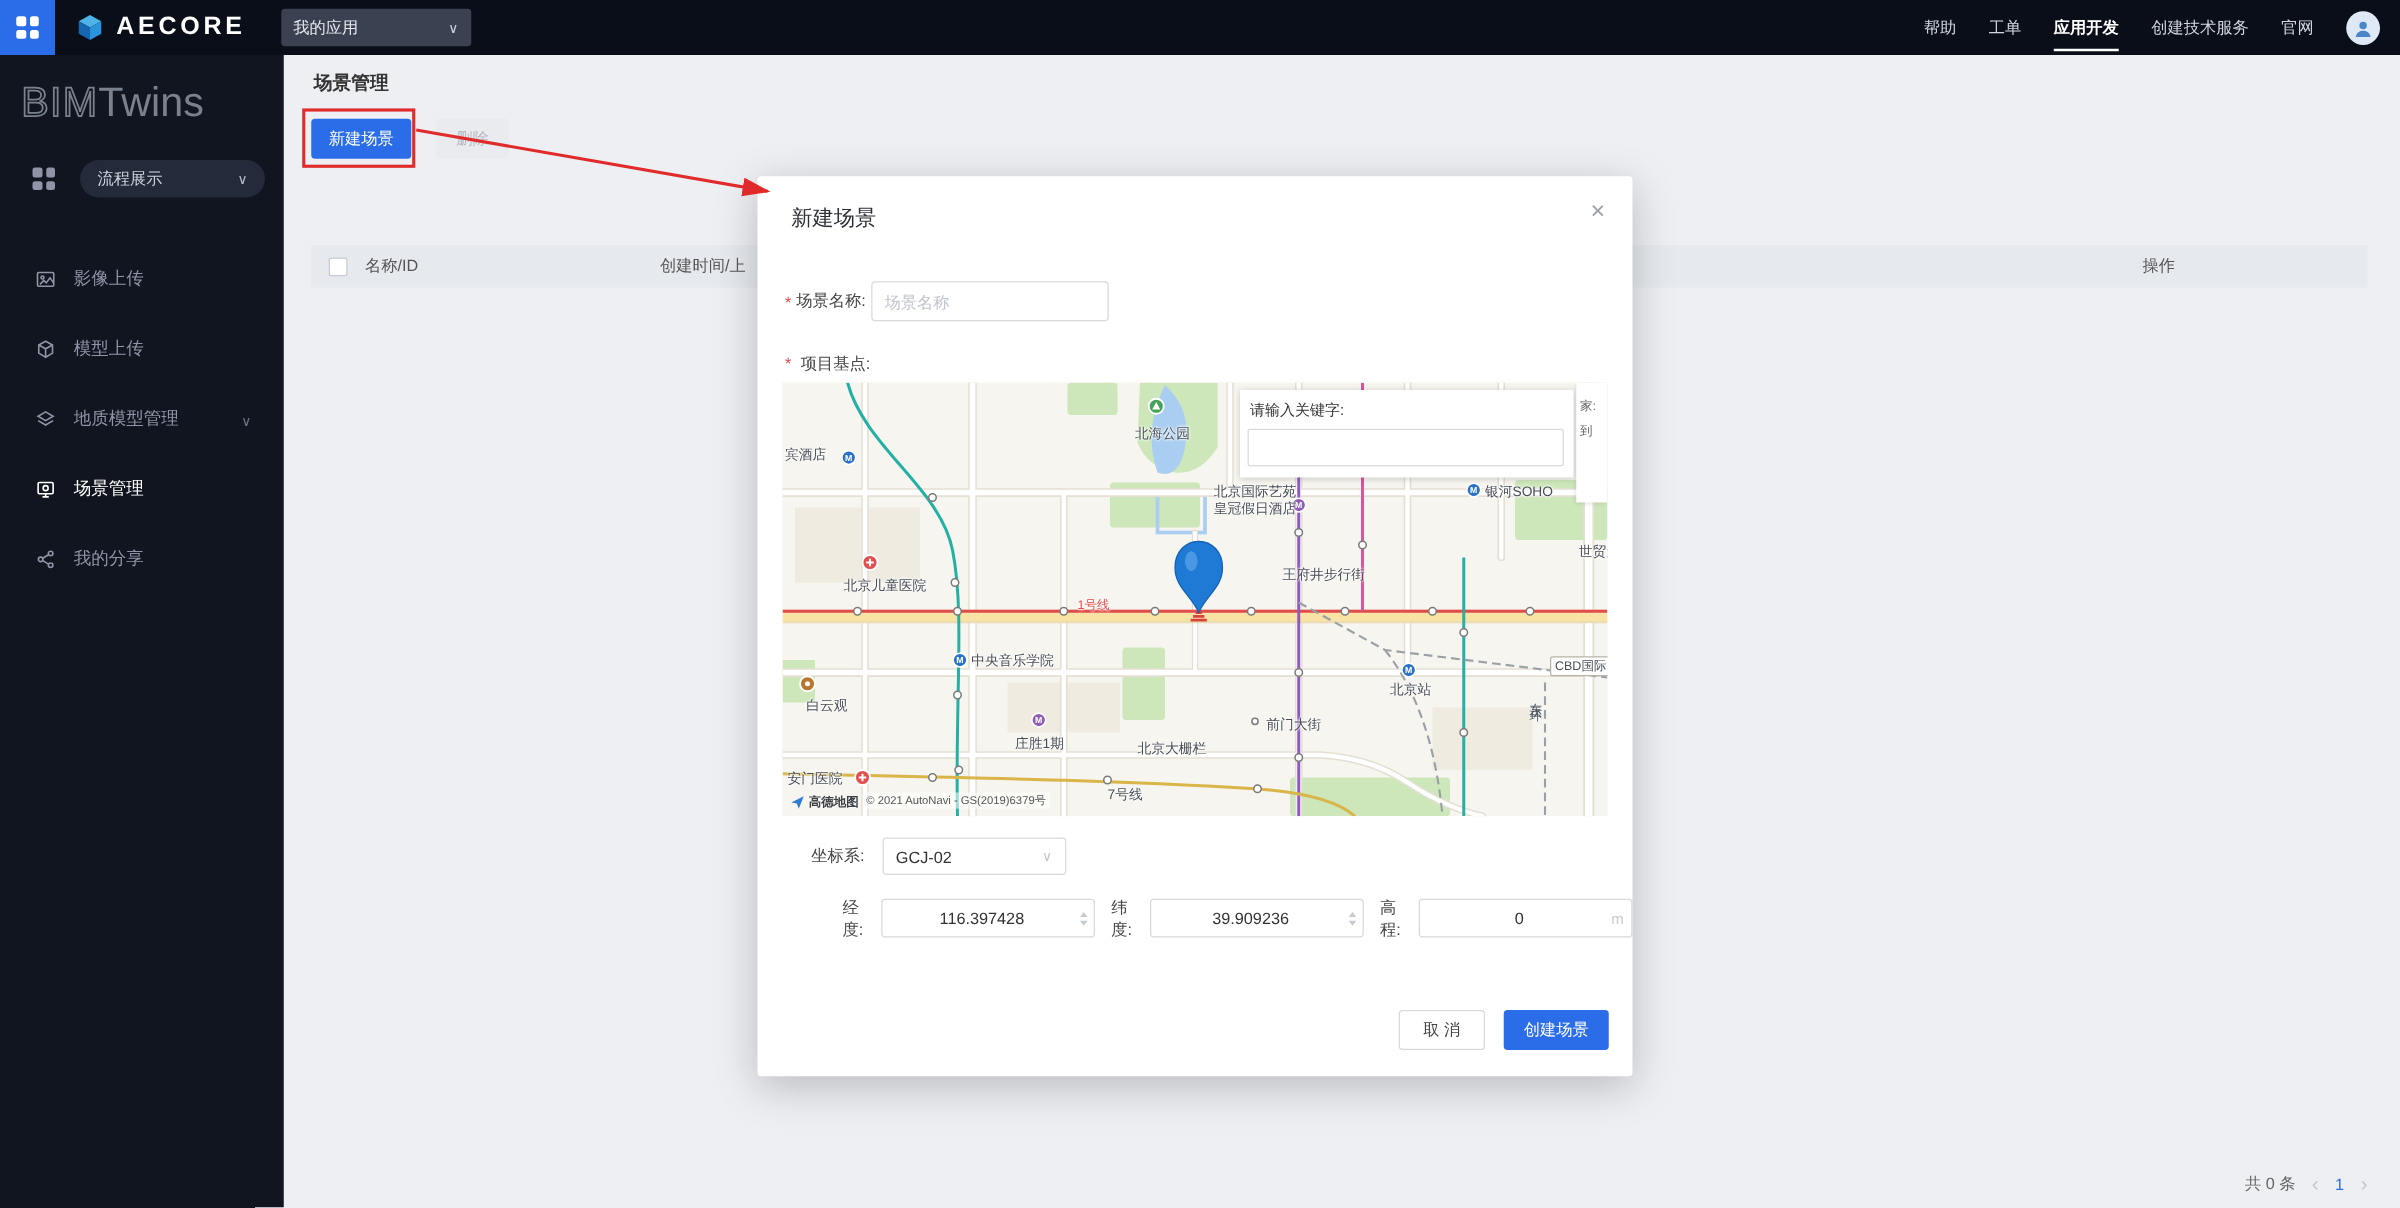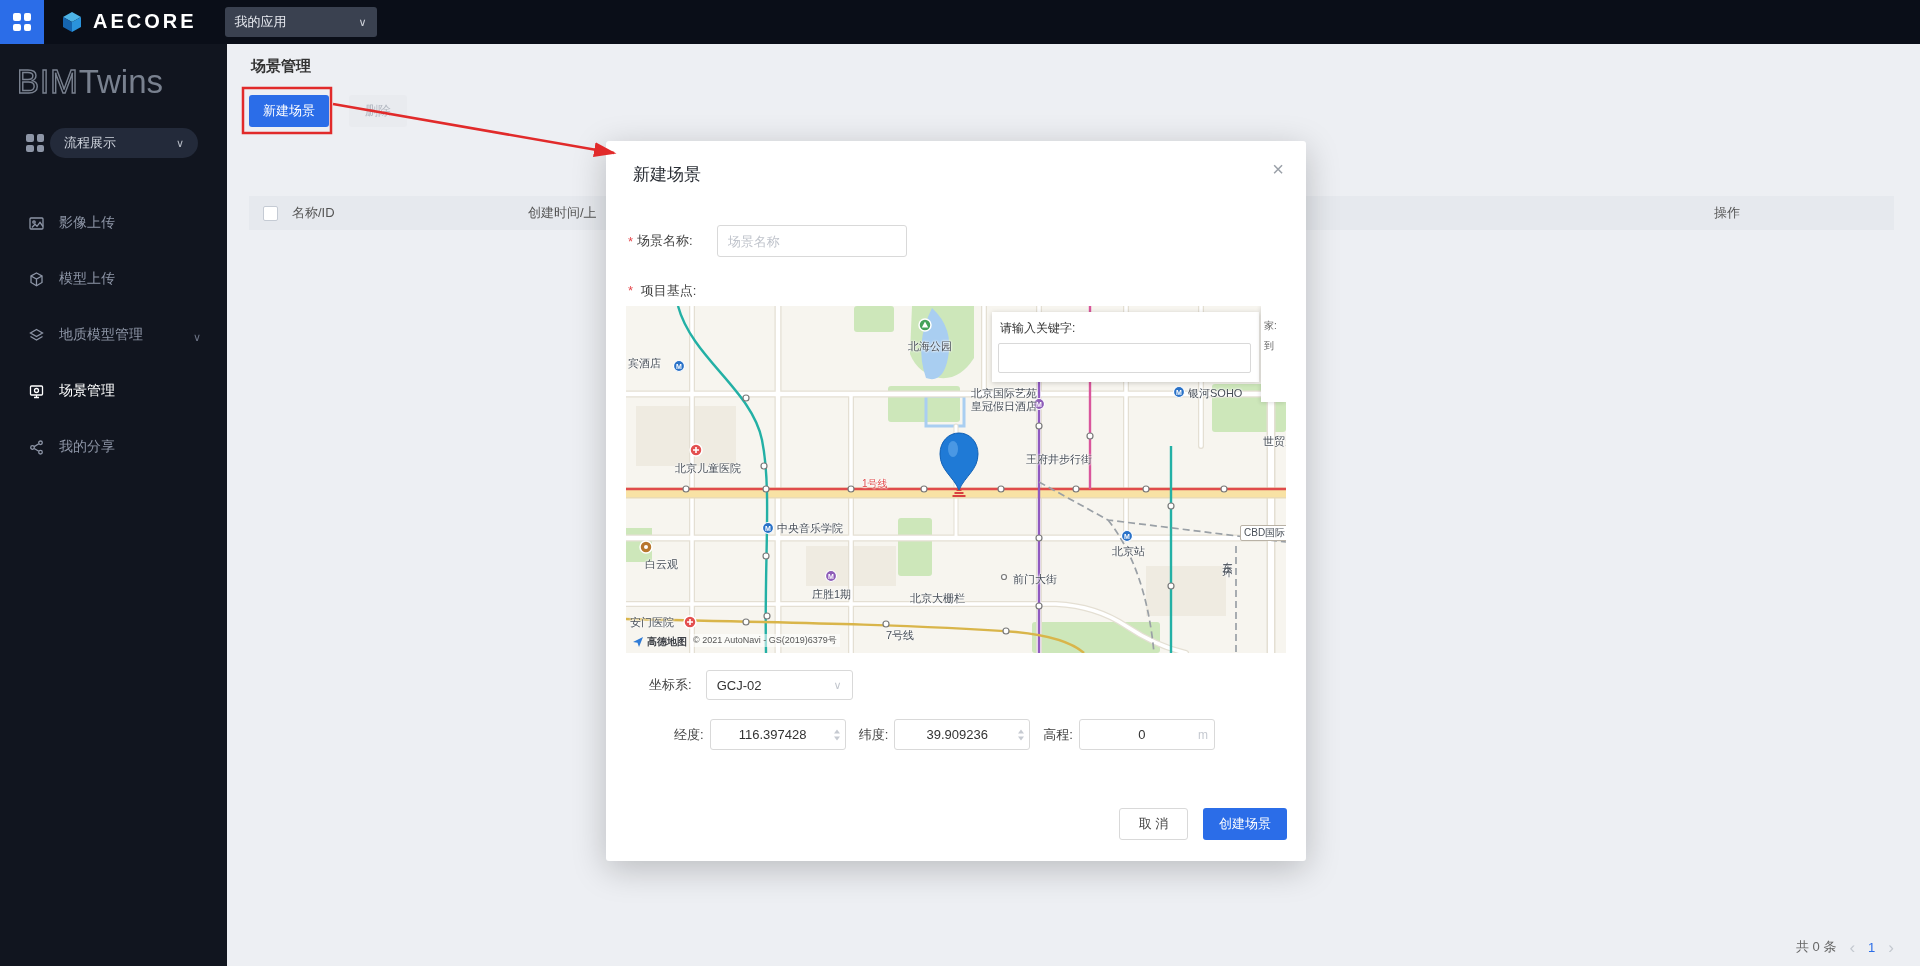--- a/index.html
+++ b/index.html
@@ -20,21 +20,21 @@
   .nav-item.active { color:#fff; font-weight:700; }
   .nav-item.active::after { content:""; position:absolute; left:0; right:0; bottom:3px; height:2px; background:#fff; }
   .avatar { width:27px; height:27px; border-radius:50%; background:#dfe9f6; display:grid; place-items:center; cursor:pointer; overflow:hidden; }
   .chev { font-size:11px; color:inherit; opacity:.85; }
 
   
   .sidebar { position:absolute; top:44px; left:0; width:227px; height:922px; background:#11151f; z-index:20; }
   .brand { padding:18px 0 0 17px; font-size:33px; line-height:40px; white-space:nowrap; }
   .brand .bim { font-weight:400; color:transparent; -webkit-text-stroke:1.4px #79818f; letter-spacing:1px; }
   .brand .twins { color:#79818f; }
-  .mode-row { display:flex; align-items:center; margin:26px 0 0 0; padding-left:26px; gap:6px; height:30px; }
+  .mode-row { display:flex; align-items:center; margin:26px 0 0 0; padding-left:26px; gap:20px; height:30px; }
   .mode-pill { width:148px; height:30px; border-radius:15px; background:#232a3a; color:#ced3dc; display:flex; align-items:center; justify-content:space-between; padding:0 14px; cursor:pointer; }
   .menu { list-style:none; margin-top:18px; }
   .menu li { height:56px; display:flex; align-items:flex-end; gap:14px; padding-left:28px; color:#8d95a6; font-size:14px; cursor:pointer; position:relative; }
   .menu li.active { color:#ffffff; }
   .menu li svg { flex:0 0 auto; }
   .menu .item-chev { position:absolute; right:26px; font-size:11px; color:#6d7486; }
 
   
   .main { position:absolute; left:227px; top:44px; width:1693px; height:922px; }
   .page-title { position:absolute; left:24px; top:13px; font-size:15px; font-weight:700; color:#333; }
@@ -56,21 +56,21 @@
   .pagination .arrow { color:#c3c8cf; font-size:17px; line-height:1; cursor:pointer; }
   .pagination .page-num { color:#2b6de8; cursor:pointer; }
 
   
   .modal { position:absolute; left:606px; top:141px; width:700px; height:720px; background:#fff; border-radius:3px; box-shadow:0 8px 34px rgba(0,0,0,.22); z-index:40; }
   .modal-title { position:absolute; left:27px; top:22px; font-size:17px; color:#2b2f36; }
   .modal-close { position:absolute; right:22px; top:18px; font-size:20px; color:#9aa0a8; cursor:pointer; line-height:1; }
   .req { color:#e5484d; margin-right:4px; }
   .lbl { color:#444; }
   .row-scene { position:absolute; left:22px; top:84px; height:32px; display:flex; align-items:center; }
-  .scene-input { margin-left:24px; width:190px; height:32px; border:1px solid #d9d9d9; border-radius:3px; padding:0 10px; font-size:13px; font-family:inherit; }
+  .scene-input { margin-left:4px; width:190px; height:32px; border:1px solid #d9d9d9; border-radius:3px; padding:0 10px; font-size:13px; font-family:inherit; }
   .scene-input::placeholder { color:#c0c4cc; }
   .row-base { position:absolute; left:22px; top:141px; }
 
   .map-wrap { position:absolute; left:20px; top:165px; width:660px; height:347px; overflow:hidden; background:#f7f5ef; cursor:grab; }
   .map-svg { position:absolute; inset:0; }
   .map-label { position:absolute; font-size:11px; color:#474e57; white-space:nowrap; z-index:3;
     text-shadow:0 0 2px #fff,0 0 2px #fff,0 0 3px #fff; }
   .map-label.red { color:#e04b4b; font-size:10px; }
   .map-label.vert { writing-mode:vertical-rl; letter-spacing:3px; font-size:10px; }
   .map-label.boxed { background:#fff; border:1px solid #b9b2a6; border-radius:2px; padding:0 3px; font-size:10px; text-shadow:none; }
@@ -81,21 +81,21 @@
   .kw-label { font-size:12px; color:#333; margin-left:2px; }
   .kw-input { margin-top:6px; width:253px; height:30px; border:1px solid #d9d9d9; border-radius:2px; font-family:inherit; padding:0 8px; }
   .edge-panel { position:absolute; left:635px; top:0; width:25px; height:96px; background:#fff; box-shadow:-1px 1px 4px rgba(0,0,0,.12); z-index:5; padding:10px 3px; font-size:10px; color:#666; line-height:20px; }
 
   .row-coordsys { position:absolute; left:43px; top:529px; height:30px; display:flex; align-items:center; }
   .select-box { margin-left:14px; width:147px; height:30px; border:1px solid #d9d9d9; border-radius:3px; display:flex; align-items:center; justify-content:space-between; padding:0 10px; color:#333; cursor:pointer; background:#fff; }
   .select-box .chev { color:#b7bcc4; }
   .row-coords { position:absolute; left:68px; top:578px; height:31px; display:flex; align-items:center; }
   .row-coords .lbl.gap { margin-left:13px; }
   .num-wrap { position:relative; margin-left:6px; }
-  .num-input { width:136px; height:31px; border:1px solid #d9d9d9; border-radius:3px; text-align:center; font-size:13px; color:#333; font-family:inherit; padding:0 18px 0 8px; }
+  .num-input { width:171px; height:31px; border:1px solid #d9d9d9; border-radius:3px; text-align:center; font-size:13px; color:#333; font-family:inherit; padding:0 18px 0 8px; }
   .spins { position:absolute; right:6px; top:50%; transform:translateY(-50%); display:flex; flex-direction:column; gap:3px; }
   .spins i { display:block; width:0; height:0; border-left:3.5px solid transparent; border-right:3.5px solid transparent; }
   .spins .up { border-bottom:4px solid #c6cad1; }
   .spins .dn { border-top:4px solid #c6cad1; }
   .unit { position:absolute; right:7px; top:50%; transform:translateY(-50%); color:#c6cad1; font-size:12px; }
   .modal-footer { position:absolute; right:19px; top:667px; display:flex; gap:15px; }
   .btn-cancel { width:69px; height:32px; background:#fff; border:1px solid #d9d9d9; border-radius:3px; color:#444; font-size:13px; cursor:pointer; font-family:Liberation Sans, sans-serif; }
   .btn-create { height:32px; padding:0 16px; background:#2b6de8; border:none; border-radius:3px; color:#fff; font-size:13px; cursor:pointer; font-family:inherit; }
 
   
@@ -120,20 +120,33 @@
       <path d="M12 2 L21 7 L12 12 L3 7 Z" fill="#4db3e6"></path>
       <path d="M12 12 L21 7 V17 L12 22 Z" fill="#2a93dc"></path>
       <path d="M12 12 L3 7 V17 L12 22 Z" fill="#1565b0"></path>
     </svg>
     <span class="logo-text">AECORE</span>
   </div>
   <div class="app-select">
     <span>我的应用</span>
     <span class="chev">∨</span>
   </div>
+  <nav class="top-nav">
+    <span class="nav-item">帮助</span>
+    <span class="nav-item">工单</span>
+    <span class="nav-item active">应用开发</span>
+    <span class="nav-item">创建技术服务</span>
+    <span class="nav-item">官网</span>
+    <div class="avatar">
+      <svg width="17" height="17" viewBox="0 0 24 24">
+        <circle cx="12" cy="9" r="4.2" fill="#4a86c8"></circle>
+        <path d="M3.5 22 C5 16.5 8.5 15 12 15 s7 1.5 8.5 7 Z" fill="#4a86c8"></path>
+      </svg>
+    </div>
+  </nav>
 </header>
 
 <aside class="sidebar">
   <div class="brand">
     <span class="bim">BIM</span><span class="twins">Twins</span>
   </div>
   <div class="mode-row">
     <div class="grid-icon gray">
         <span></span>
         <span></span>

